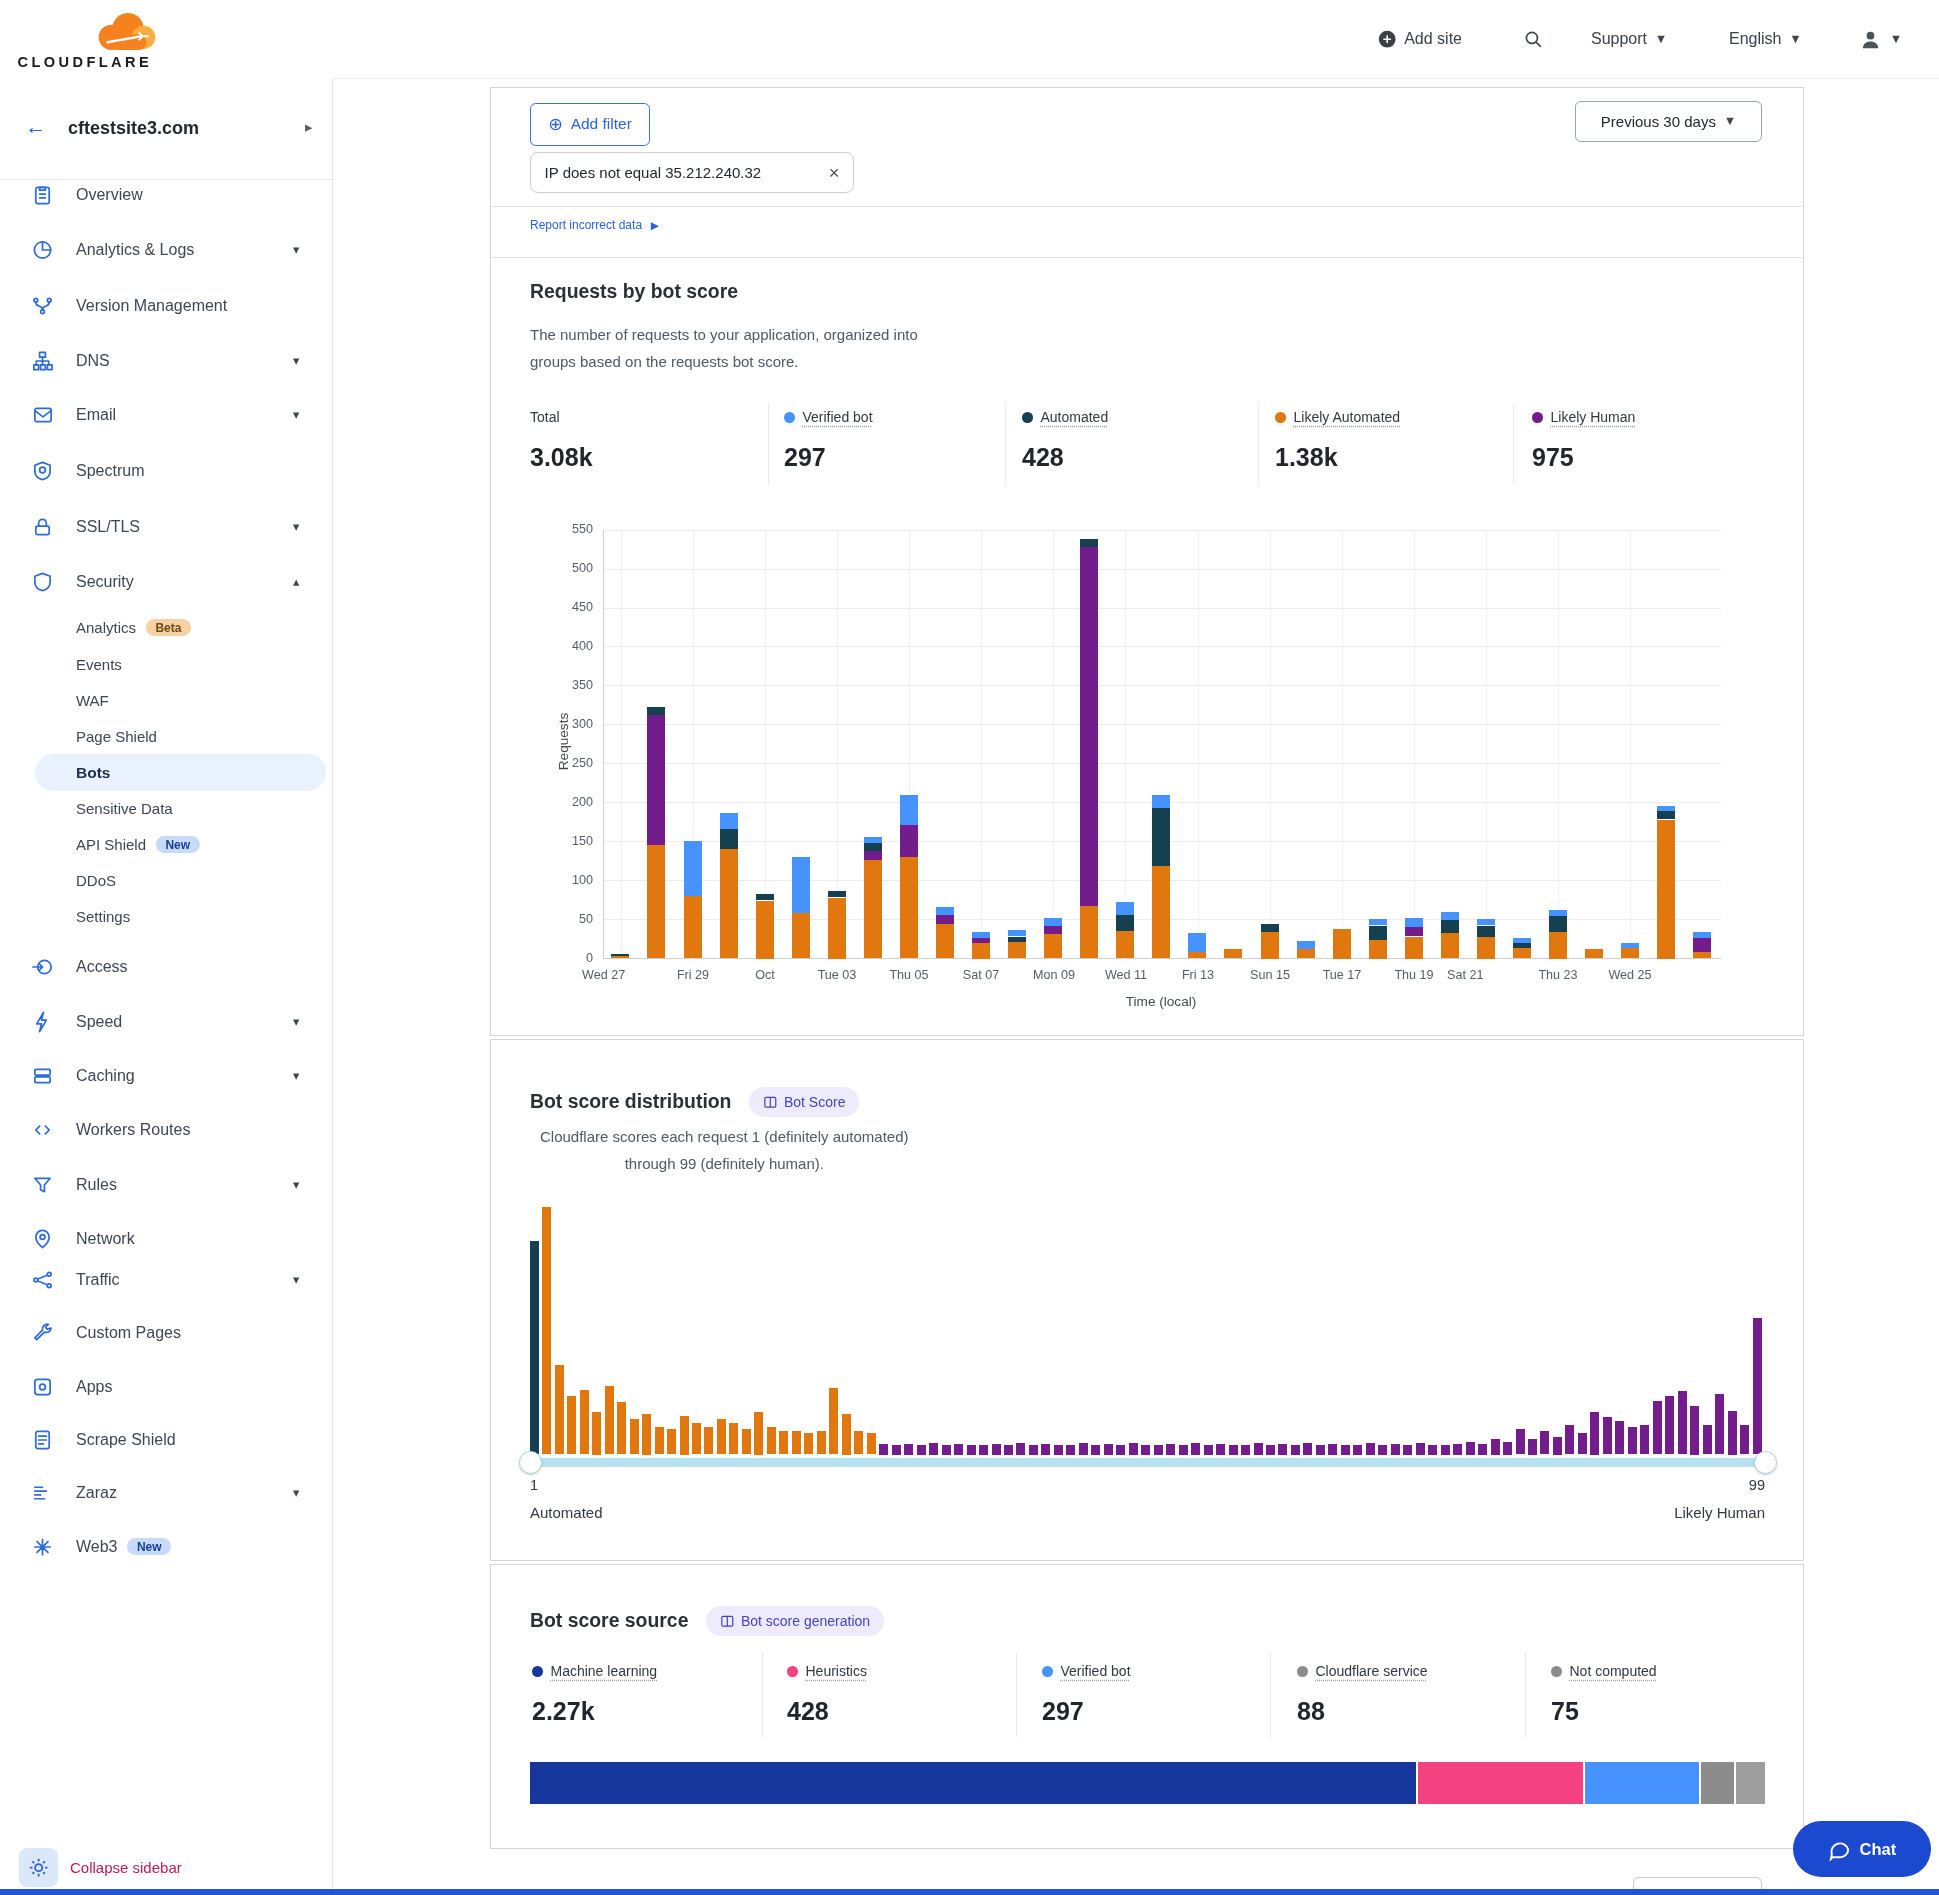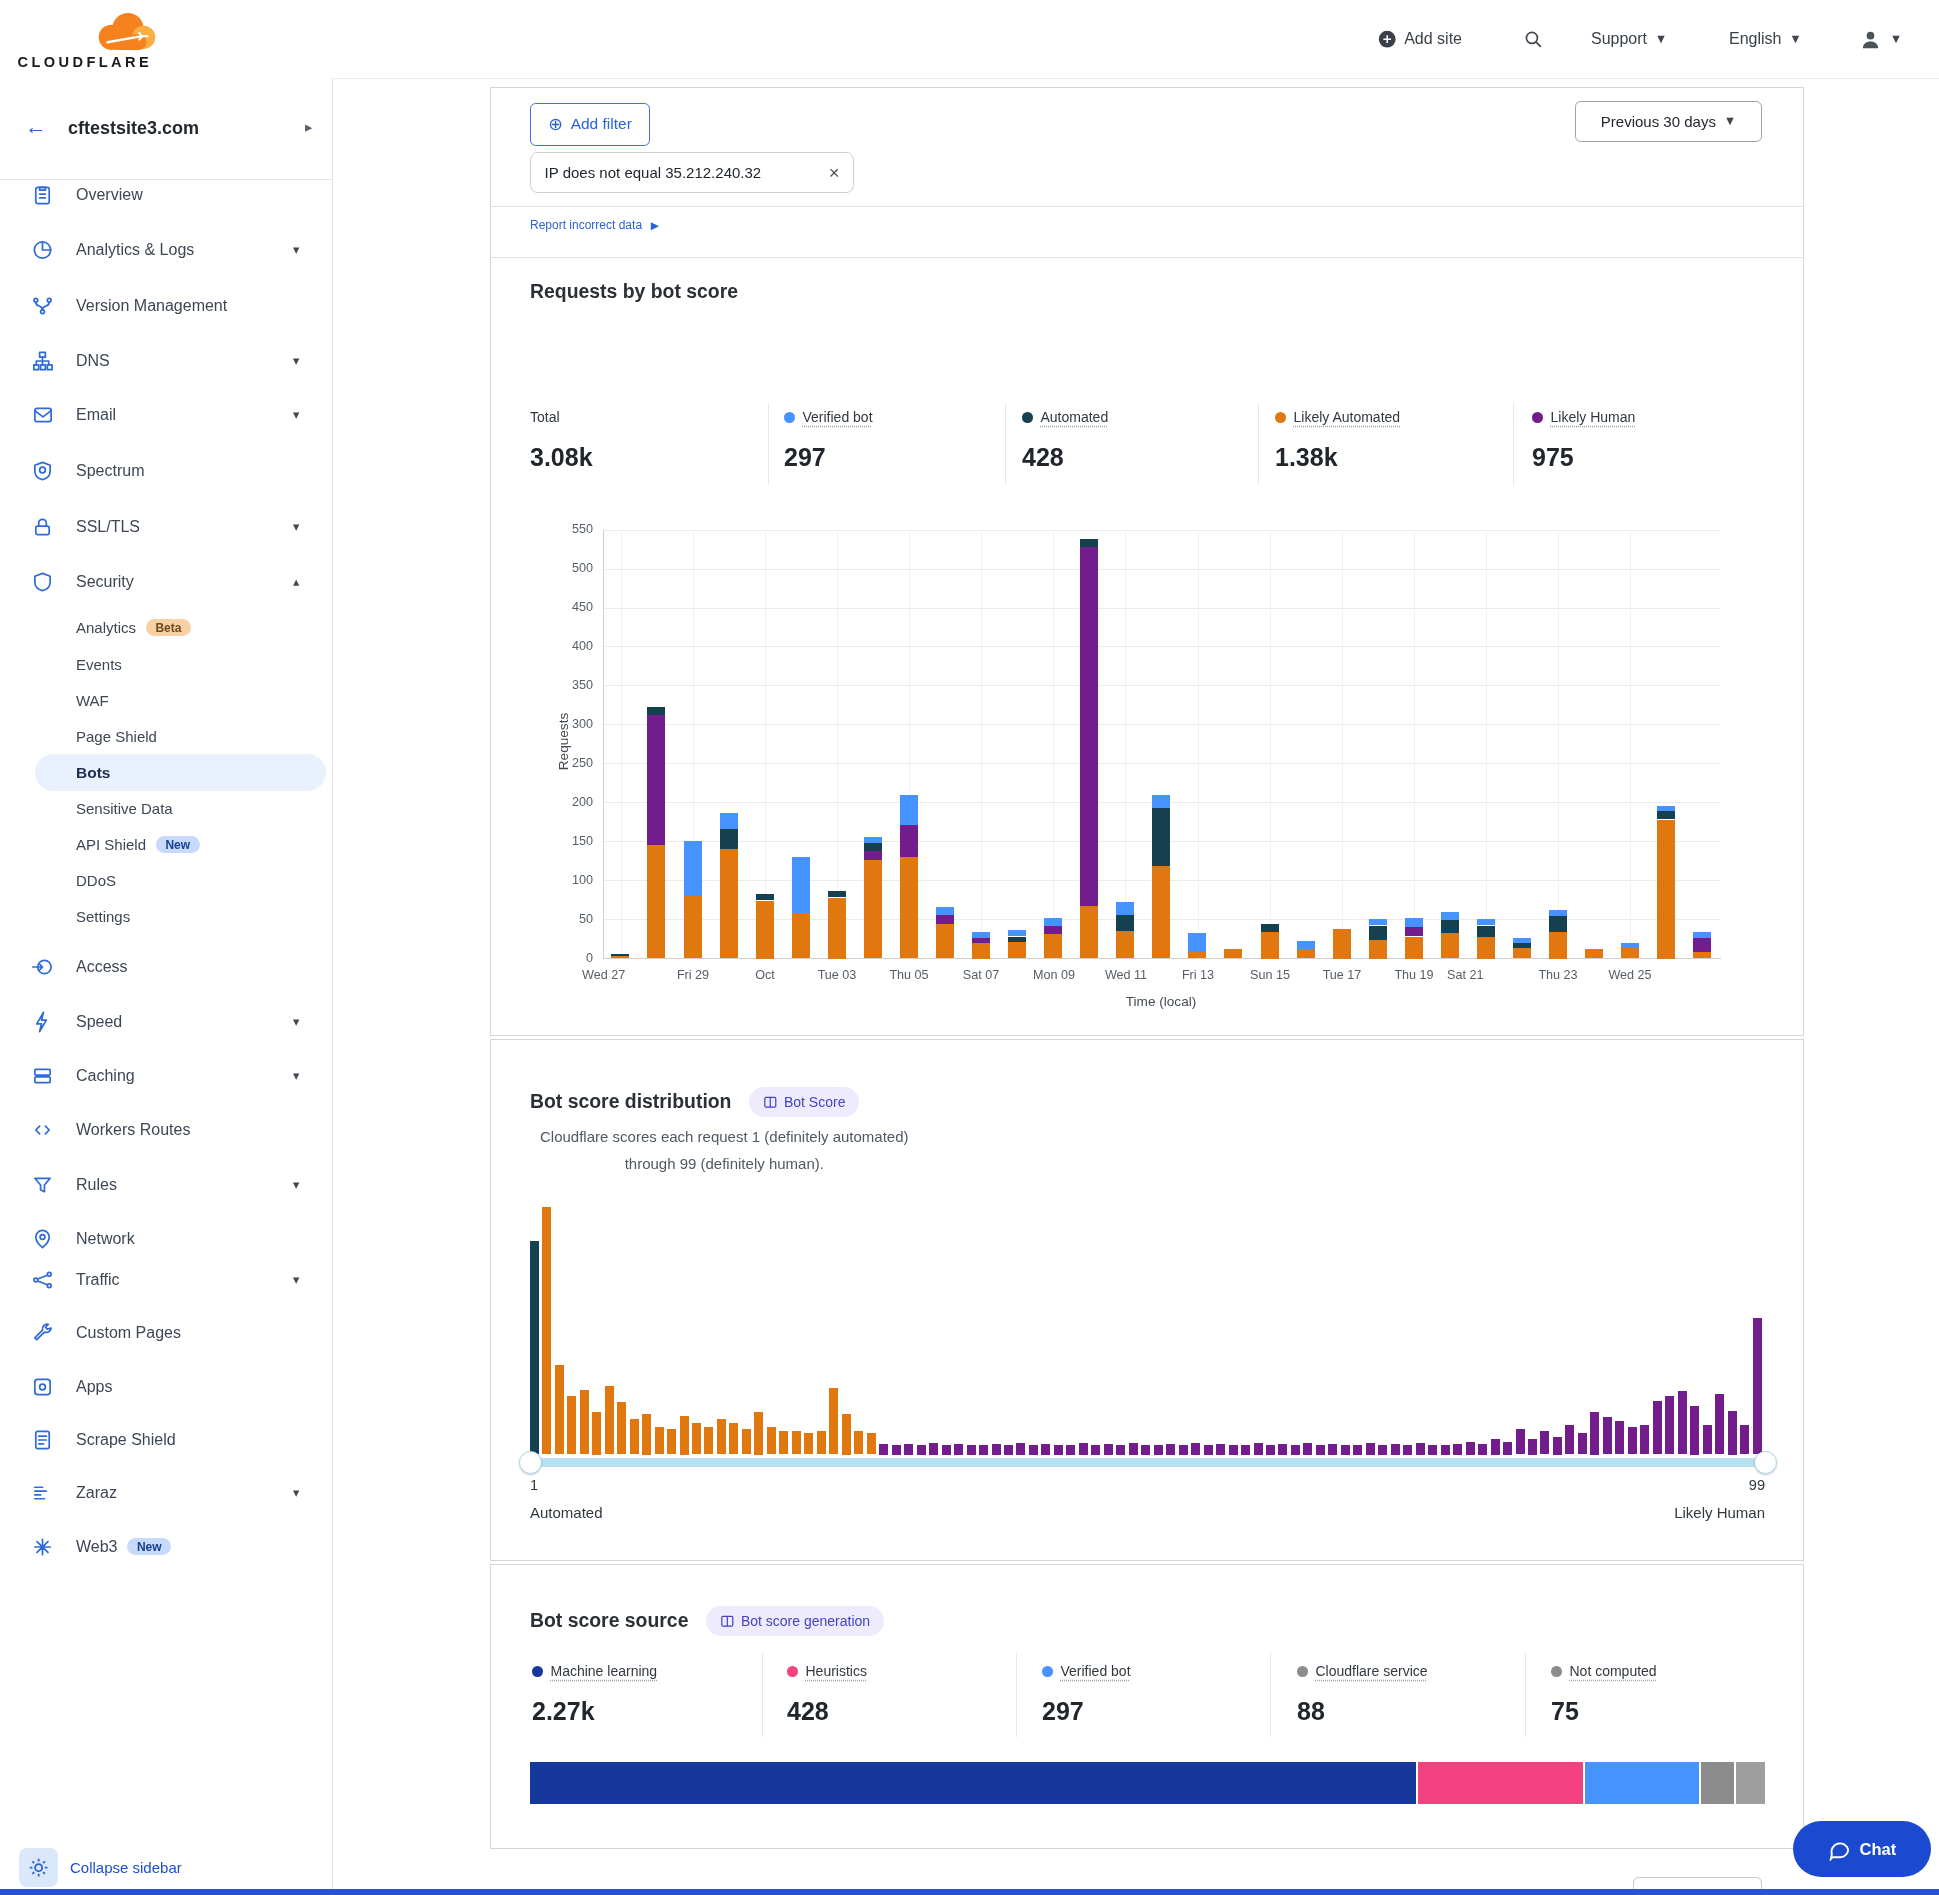--- a/index.html
+++ b/index.html
@@ -385,21 +385,21 @@
         </div>
       </div>
     <div class="abs" style="left:19.4px;top:1770px;width:39px;height:39px;border-radius:7.8px;background:#dbe8fa;display:flex;align-items:center;justify-content:center;cursor:pointer;">
       <span>
         <svg width="21.3" height="21.3" viewBox="0 0 24 24" fill="none" stroke="#2a62d8" stroke-width="2">
           <circle cx="12" cy="12" r="4"></circle>
           <path d="M12 2v3M12 19v3M2 12h3M19 12h3M4.9 4.9l2.1 2.1M17 17l2.1 2.1M19.1 4.9L17 7M7 17l-2.1 2.1"></path>
         </svg>
         </span>
     </div>
-    <span class="abs" style="left:70px;top:1781px;font-size:15px;color:#1d4ed8;cursor:pointer;">Collapse sidebar</span>
+    <span class="abs" style="left:70px;top:1781px;font-size:15px;color:#be185d;cursor:pointer;">Collapse sidebar</span>
   </div>
 
   <div class="card" id="card1" style="top:87px;height:949px;">
     <div class="btn" style="position:absolute;left:39px;top:14.6px;width:120px;height:43px;border:1.5px solid #3a6fe8;border-radius:5.8px;color:#2a62d8;font-size:15.5px;">
       <span style="font-size:17.5px;">⊕</span>
       <span>Add filter</span>
     </div>
     <div class="btn" style="position:absolute;left:39px;top:64px;width:324px;height:41px;border:1px solid #cdd0d3;border-radius:7.8px;color:#23282e;font-size:15px;justify-content:space-between;padding:0 13.6px;">
       <span>IP does not equal 35.212.240.32</span>
       <span style="font-size:18.4px;color:#555;">×</span>
@@ -409,20 +409,24 @@
       <span class="caret">▼</span>
     </div>
     <div class="hline" style="left:0;top:118px;width:1312px;"></div>
     <div class="abs" style="left:39px;top:130px;display:flex;align-items:center;gap:8.7px;cursor:pointer;">
       <span style="font-size:12px;color:#2a62d8;">Report incorrect data</span>
       <span style="font-size:10.7px;color:#2a62d8;">▶</span>
     </div>
     <div class="hline" style="left:0;top:169px;width:1312px;"></div>
 
     <div class="abs title20" style="left:39px;top:192px;">Requests by bot score</div>
+    <div class="abs desc" style="left:39px;top:233px;">
+      <div>The number of requests to your application, organized into</div>
+      <div>groups based on the requests bot score.</div>
+    </div>
     <div id="req-stats">
         <div class="abs" style="left: 39px; top: 320px;"><span class="stat-label plain">Total</span><div class="stat-value" style="margin-top:16.5px;">3.08k</div></div>
         <div class="abs" style="left: 293px; top: 320px;"><span class="stat-dot" style="background:#4693ff;"></span><span class="stat-label">Verified bot</span><div class="stat-value" style="margin-top:16.5px;">297</div></div>
         <div class="abs" style="left: 531px; top: 320px;"><span class="stat-dot" style="background:#15404f;"></span><span class="stat-label">Automated</span><div class="stat-value" style="margin-top:16.5px;">428</div></div>
         <div class="abs" style="left: 784px; top: 320px;"><span class="stat-dot" style="background:#e1770f;"></span><span class="stat-label">Likely Automated</span><div class="stat-value" style="margin-top:16.5px;">1.38k</div></div>
         <div class="abs" style="left: 1041px; top: 320px;"><span class="stat-dot" style="background:#731d8c;"></span><span class="stat-label">Likely Human</span><div class="stat-value" style="margin-top:16.5px;">975</div></div>
         <div class="vline" style="left: 277px; top: 315px; height: 82px;"></div>
         <div class="vline" style="left: 514px; top: 315px; height: 82px;"></div>
         <div class="vline" style="left: 767px; top: 315px; height: 82px;"></div>
         <div class="vline" style="left: 1022px; top: 315px; height: 82px;"></div>

